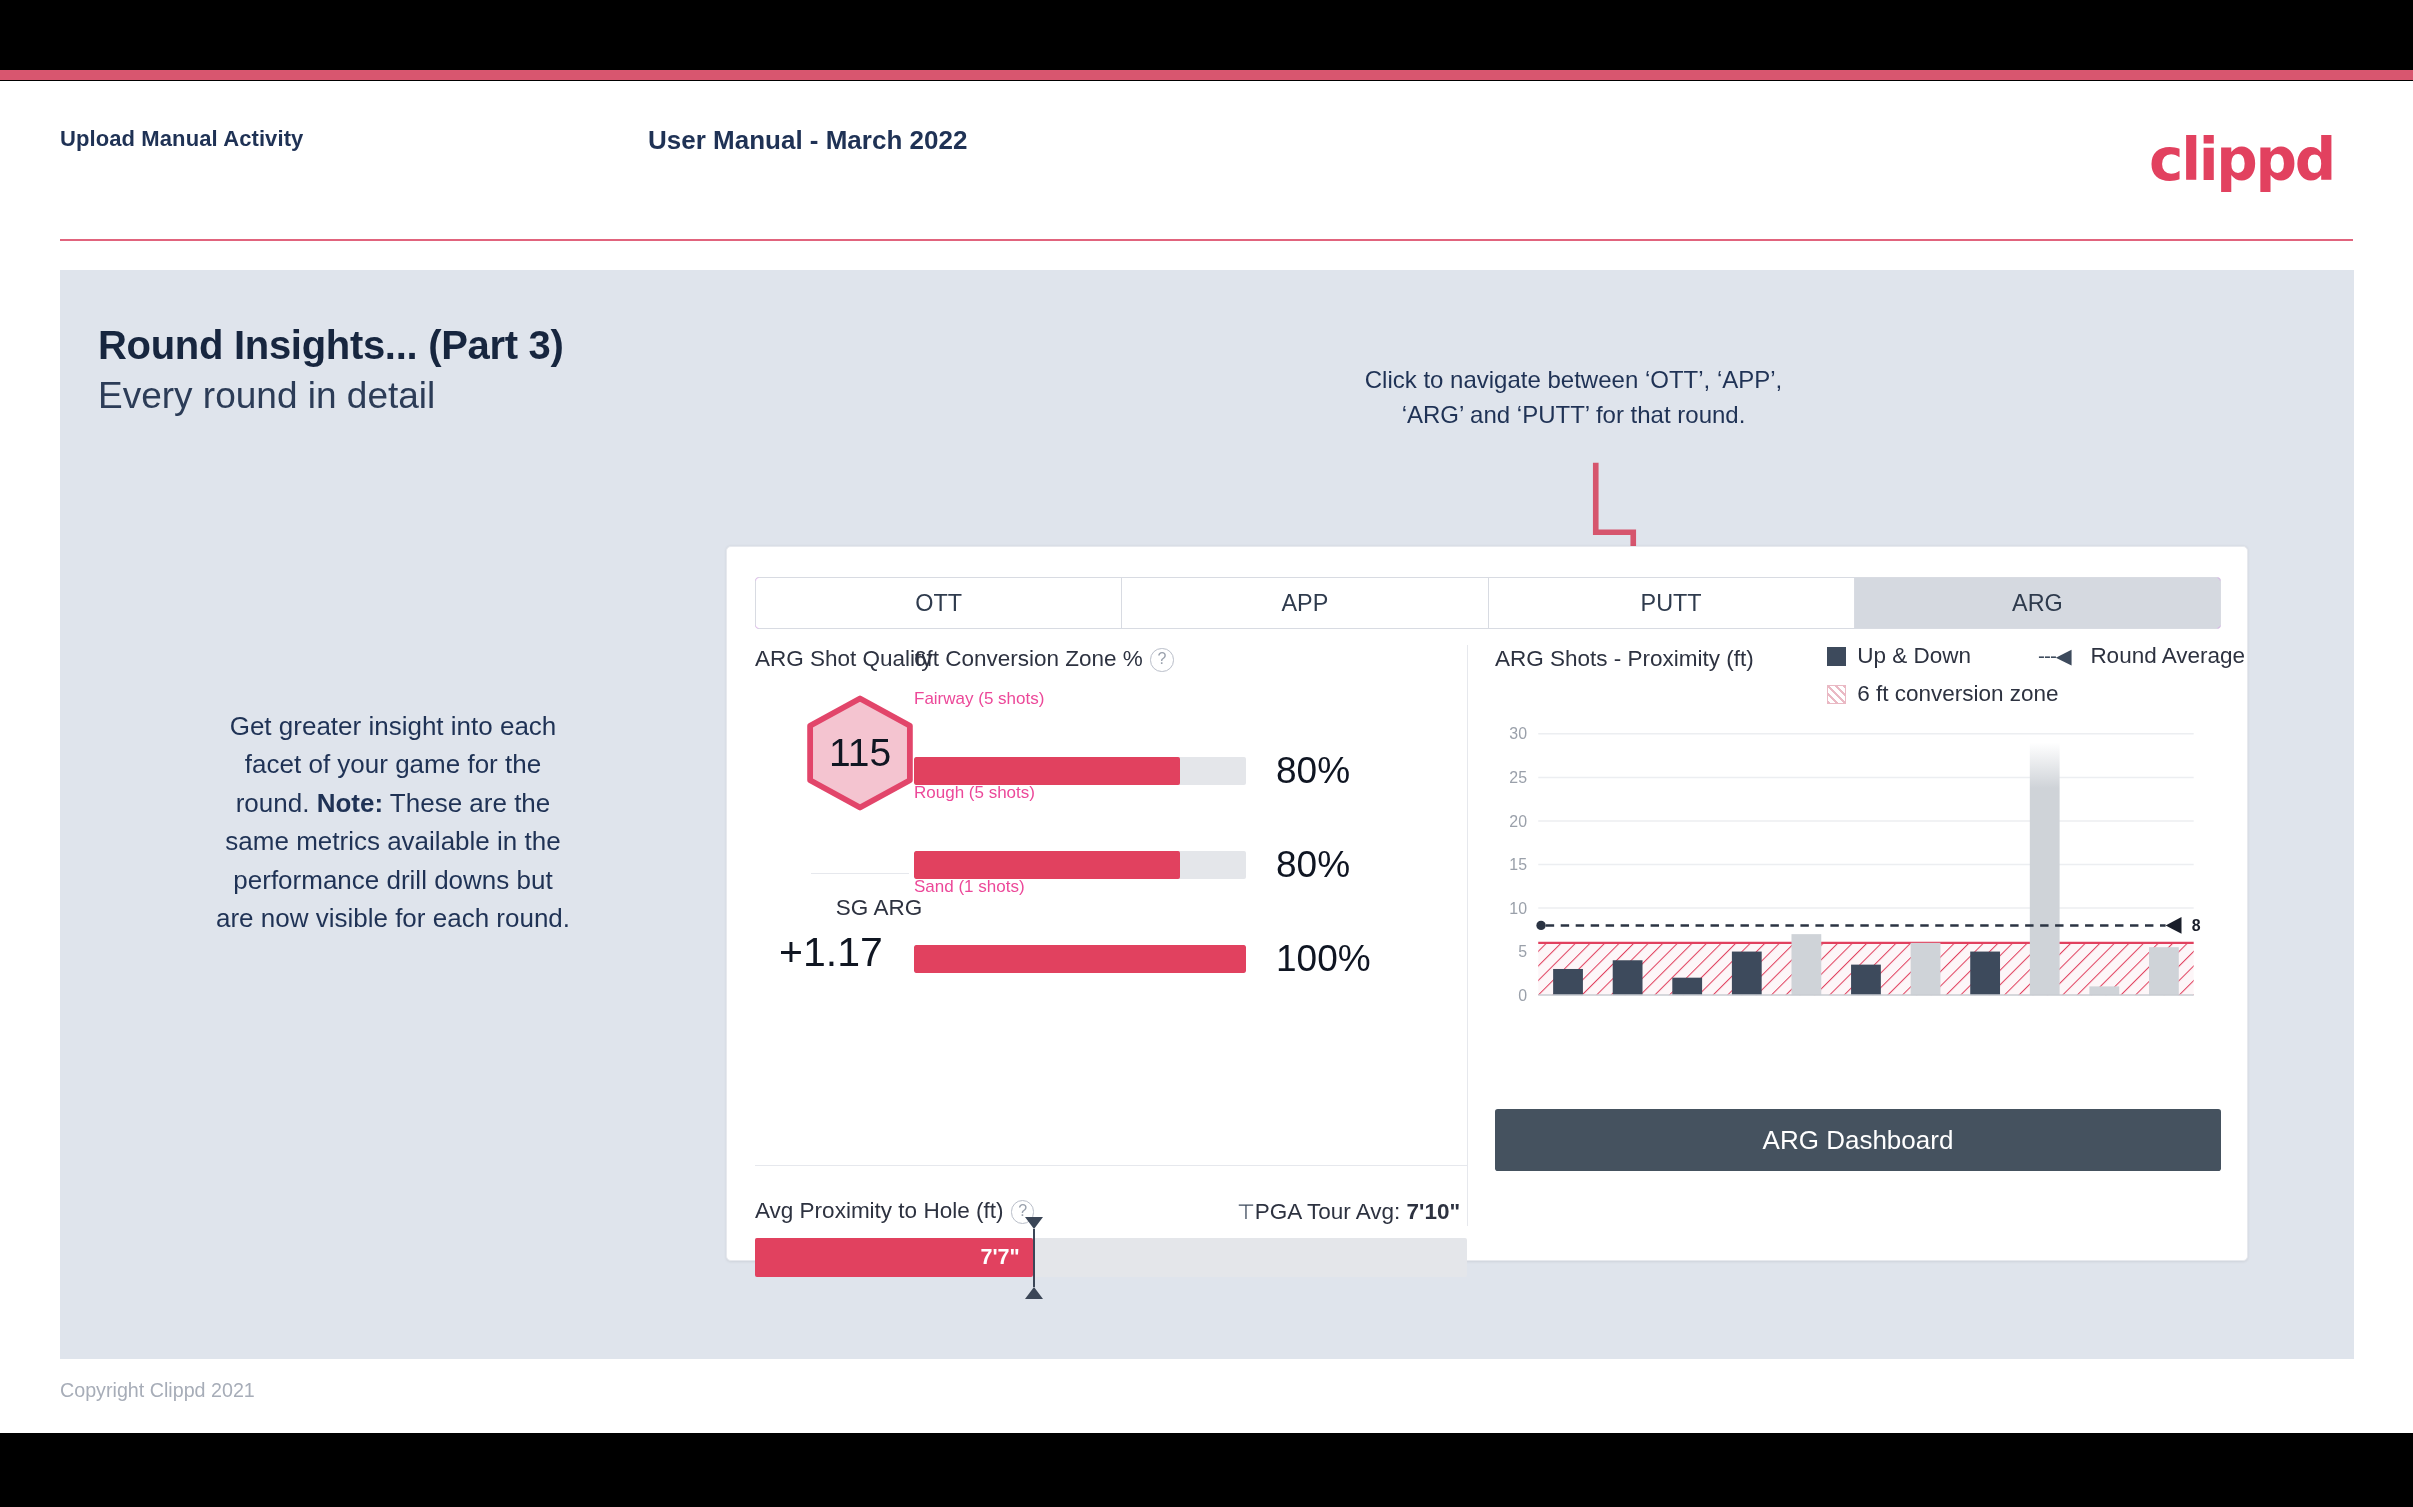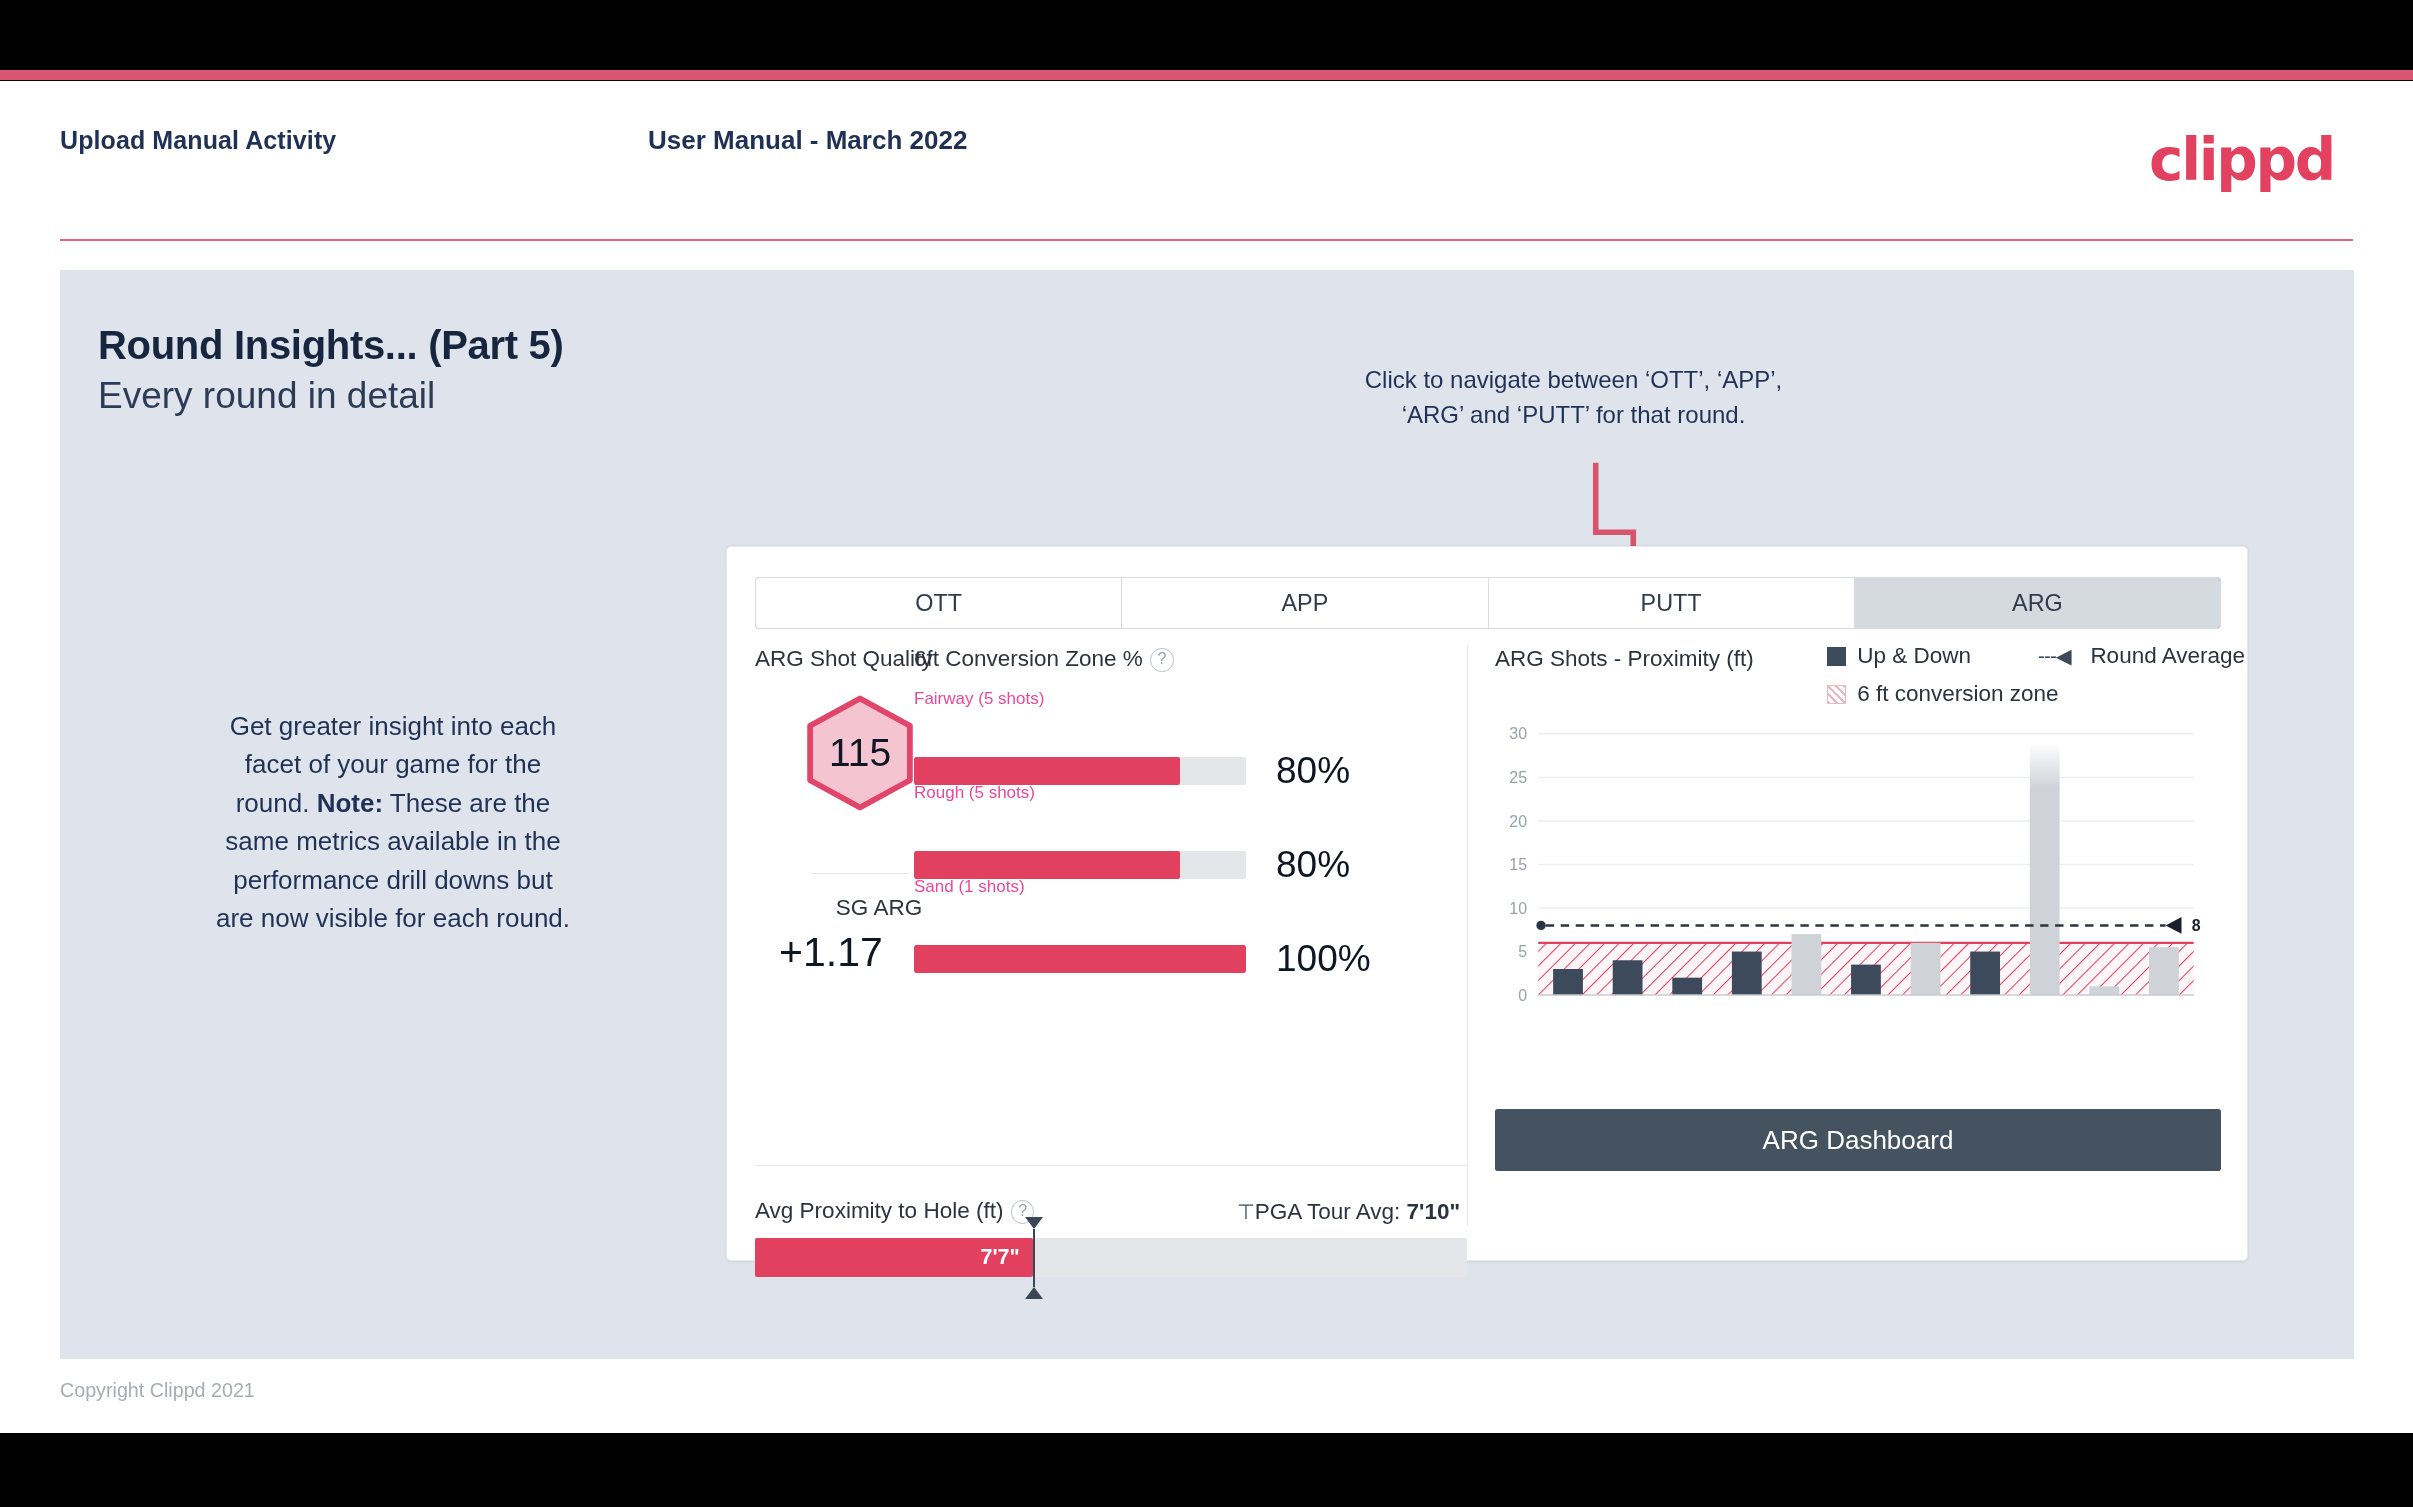--- a/index.html
+++ b/index.html
@@ -6,21 +6,21 @@
   html, body { width: 2413px; height: 1508px; background: #000; }
   body { font-family: "Liberation Sans", sans-serif; overflow: hidden; }
 
   .letterbox-top { position: absolute; left: 0; top: 0; width: 2413px; height: 70px; background: #000; }
   .accent-bar { position: absolute; left: 0; top: 70px; width: 2413px; height: 10.3px; background: #d8566f; }
   .letterbox-bottom { position: absolute; left: 0; top: 1433px; width: 2413px; height: 75px; background: #000; }
 
   .slide { position: absolute; left: 0; top: 81px; width: 2413px; height: 1352px; background: #ffffff; }
 
   
-  .hdr-left { position: absolute; left: 60px; top: 126px; font-size: 25px; font-weight: 700; color: #1f3255; letter-spacing: 0.1px; }
+  .hdr-left { position: absolute; left: 60px; top: 126px; font-size: 22px; font-weight: 700; color: #1f3255; letter-spacing: 0.1px; }
   .hdr-mid  { position: absolute; left: 648px; top: 125px; font-size: 26px; font-weight: 700; color: #1f3255; }
   .logo { position: absolute; right: 79px; top: 131px; font-size: 58px; font-weight: 800; color: #e2415f; letter-spacing: -2.3px; line-height: 1; font-family: "DejaVu Sans", sans-serif; }
   .hdr-rule { position: absolute; left: 60px; right: 60px; top: 239px; height: 1.9px; background: #e1647d; }
 
   
   .panel { position: absolute; left: 60px; top: 270px; width: 2294px; height: 1089px; background: #dfe4ec; }
 
   .title { position: absolute; left: 98px; top: 323px; font-size: 40px; font-weight: 700; color: #17263f; letter-spacing: -0.3px; }
   .subtitle { position: absolute; left: 98px; top: 375px; font-size: 37px; font-weight: 400; color: #2c3c57; }
 
@@ -100,21 +100,21 @@
 
 <div class="slide"></div>
 
 <div class="hdr-left">Upload Manual Activity</div>
 <div class="hdr-mid">User Manual - March 2022</div>
 <div class="logo">clippd</div>
 <div class="hdr-rule"></div>
 
 <div class="panel"></div>
 
-<div class="title">Round Insights... (Part 5)</div>
+<div class="title">Round Insights... (Part 3)</div>
 <div class="subtitle">Every round in detail</div>
 
 <div class="callout">
   <div>Click to navigate between ‘OTT’, ‘APP’,</div>
   <div>‘ARG’ and ‘PUTT’ for that round.</div>
 </div>
 
 <svg class="arrow-svg" width="75" height="122" viewBox="0 0 80 130">
   <path d="M4,4 L4,78 L44,78 L44,104" stroke="#d6556d" stroke-width="6" fill="none"></path>
   <path d="M44,122 L32,98 L56,98 Z" fill="#d6556d"></path>

